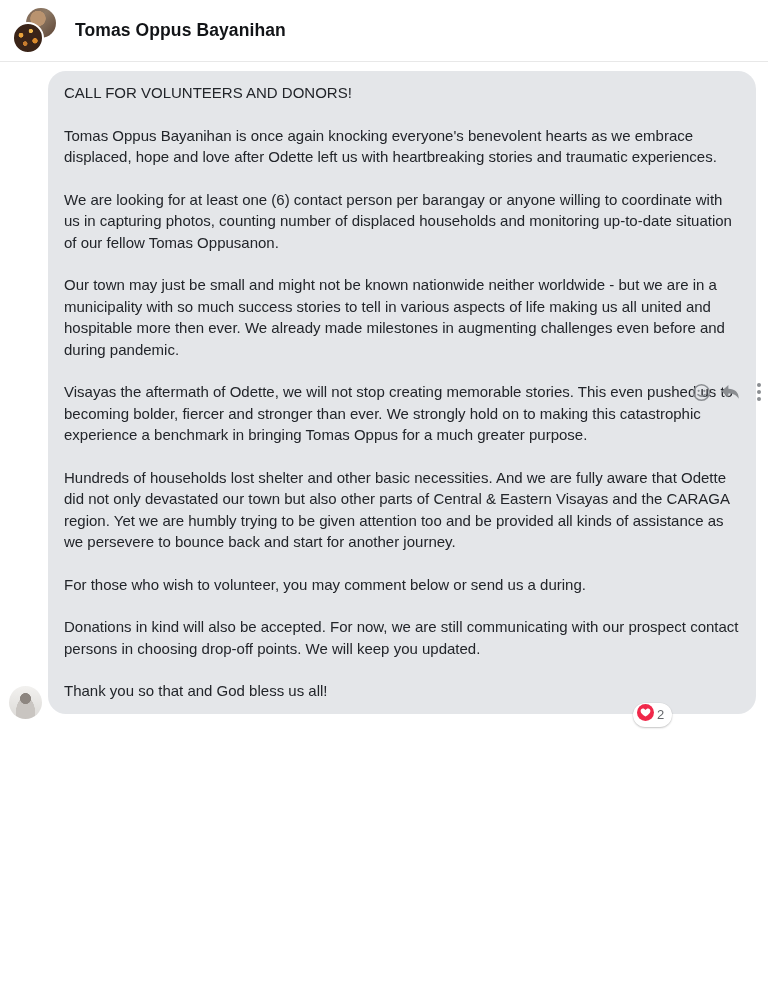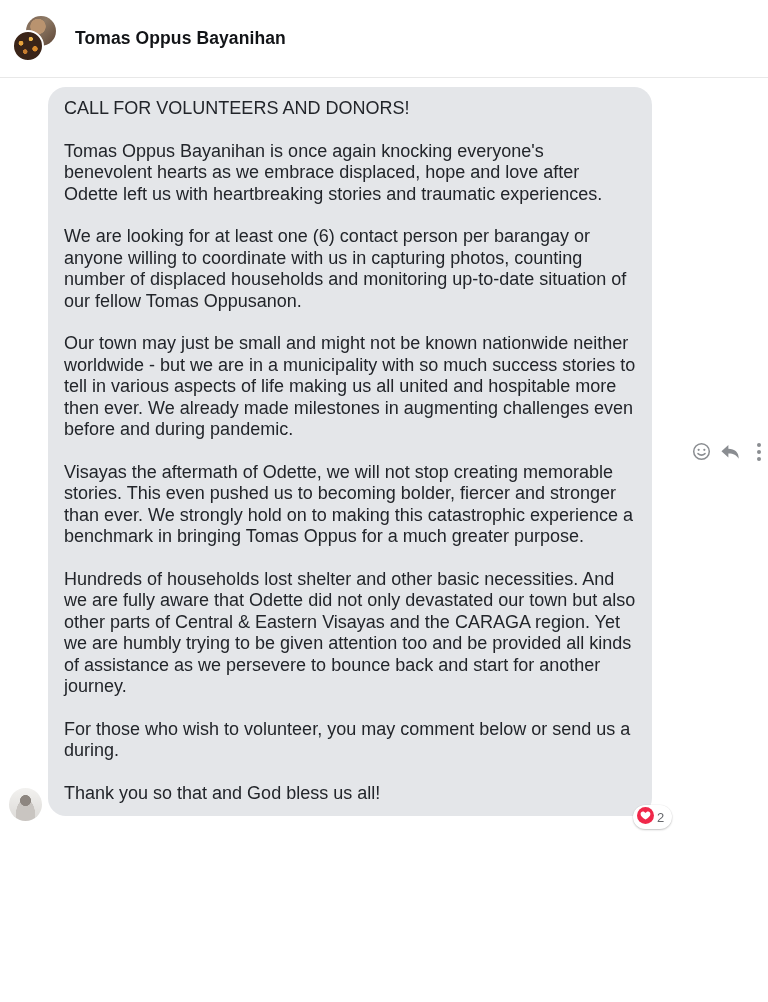--- a/index.html
+++ b/index.html
@@ -5,21 +5,21 @@
   * { margin: 0; padding: 0; box-sizing: border-box; }
   html, body {
     width: 768px; height: 1002px;
     background: #ffffff;
     font-family: "Liberation Sans", "DejaVu Sans", sans-serif;
     overflow: hidden;
   }
 
   
   .chat-header {
-    height: 78px;
+    height: 62px;
     display: flex;
     align-items: center;
     padding-left: 12px;
     background: #ffffff;
     border-bottom: 1px solid #e8e8e8;
     position: relative;
   }
   .avatar-cluster {
     width: 46px; height: 46px;
     position: relative;
@@ -59,26 +59,26 @@
   
   .message-area {
     position: relative;
     padding-top: 9px;
   }
   .message-row {
     position: relative;
   }
   .bubble {
     margin-left: 48px;
-    width: 604px;
+    width: 708px;
     background: #e4e6e9;
     border-radius: 18px;
     padding: 11px 16px 12px 16px;
     color: #22252a;
-    font-size: 18px;
+    font-size: 15px;
     line-height: 21.5px;
   }
   .bubble p { margin: 0 0 21px 0; }
   .bubble p:last-child { margin-bottom: 0; }
 
   
   .msg-actions {
     position: absolute;
     left: 691px;
     top: 50%;
@@ -153,20 +153,21 @@
 
         <p>Our town may just be small and might not be known nationwide neither worldwide - but we are in a municipality with so much success stories to tell in various aspects of life making us all united and hospitable more then ever. We already made milestones in augmenting challenges even before and during pandemic.</p>
 
         <p>Visayas the aftermath of Odette, we will not stop creating memorable stories. This even pushed us to becoming bolder, fiercer and stronger than ever. We strongly hold on to making this catastrophic experience a benchmark in bringing Tomas Oppus for a much greater purpose.</p>
 
         <p>Hundreds of households lost shelter and other basic necessities. And we are fully aware that Odette did not only devastated our town but also other parts of Central &amp; Eastern Visayas and the CARAGA region. Yet we are humbly trying to be given attention too and be provided all kinds of assistance as we persevere to bounce back and start for another journey.</p>
 
         <p>For those who wish to volunteer, you may comment below or send us a during.</p>
 
 
+        <p>Donations in kind will also be accepted. For now, we are still communicating with our prospect contact persons in choosing drop-off points. We will keep you updated.</p>
 
         <p>Thank you so that and God bless us all!</p>
       </div>
 
     <div class="msg-actions">
       <button class="action-btn" aria-label="React">
         <svg width="19" height="19" viewBox="0 0 20 20">
           <circle cx="10" cy="10" r="8.2" fill="none" stroke="#8a8d91" stroke-width="1.6"></circle>
           <circle cx="7" cy="8.2" r="1.15" fill="#8a8d91"></circle>
           <circle cx="13" cy="8.2" r="1.15" fill="#8a8d91"></circle>

